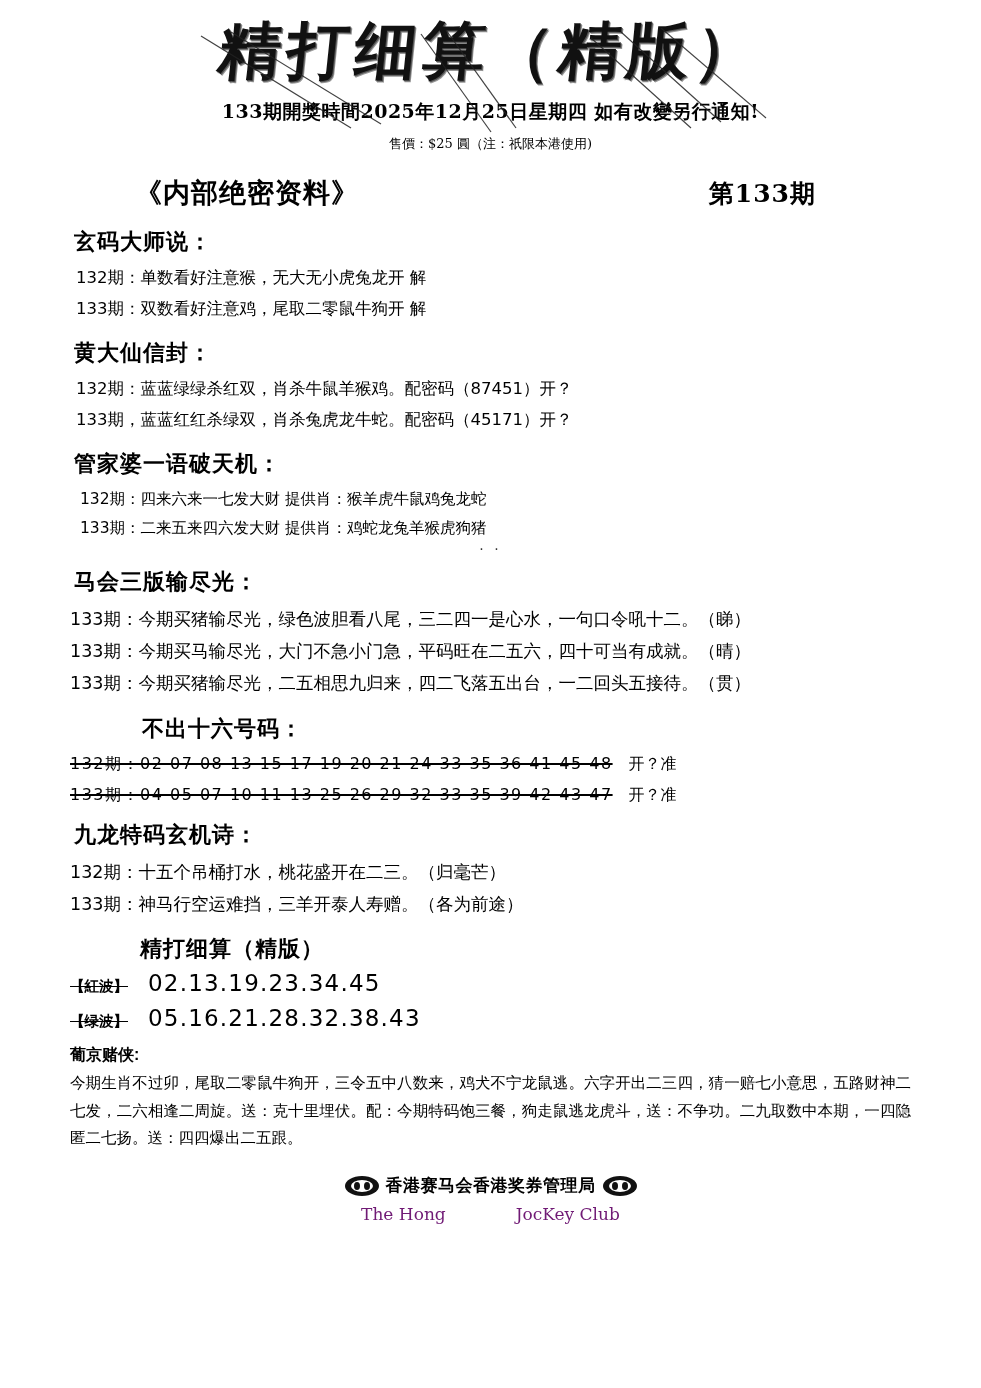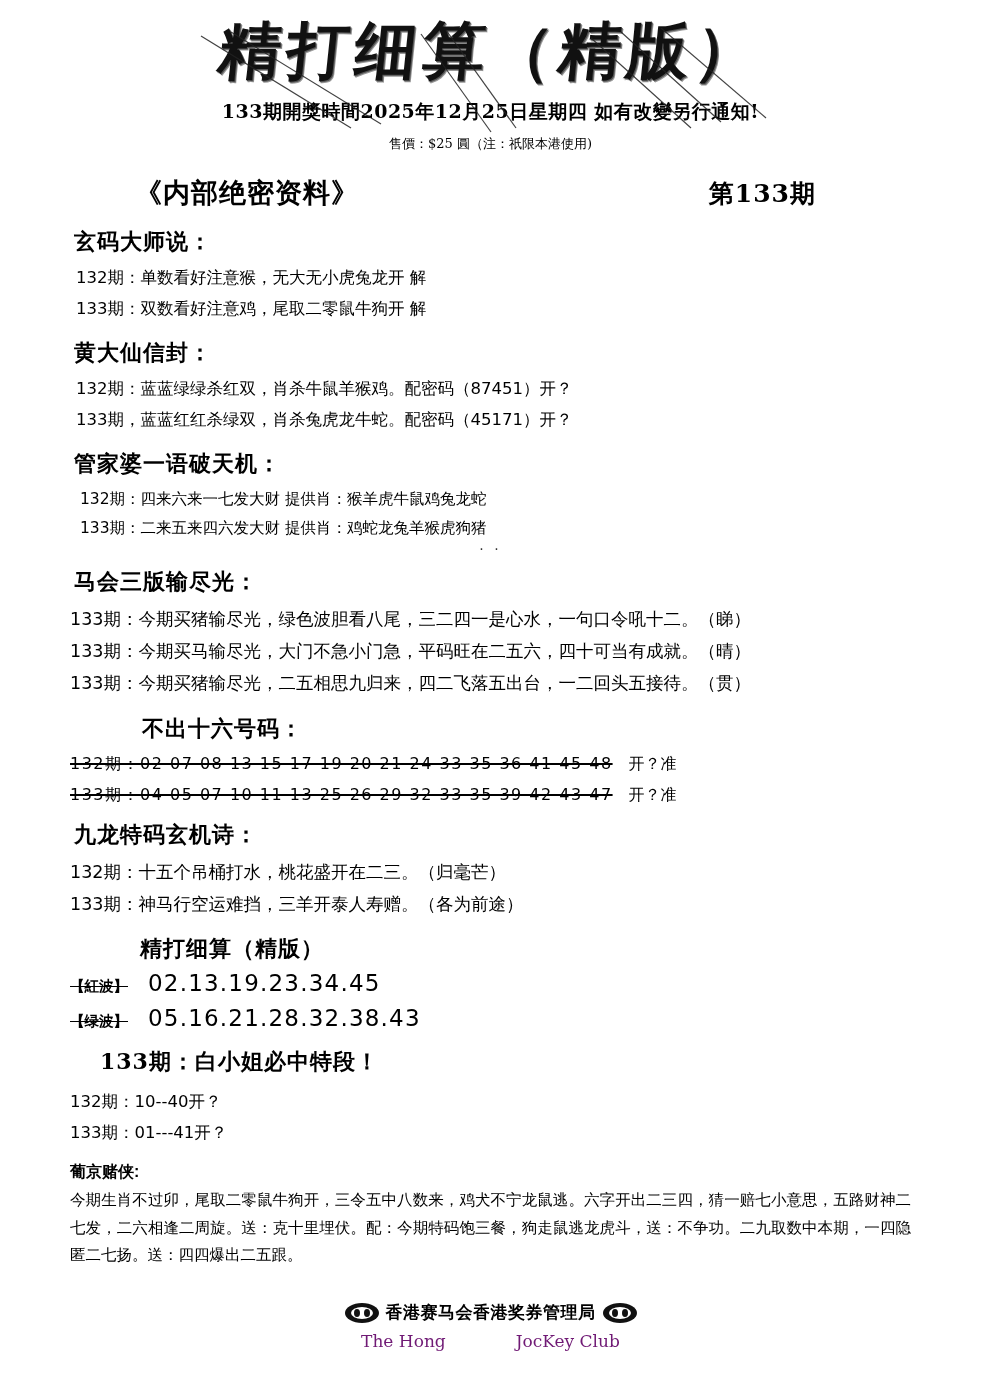--- a/index.html
+++ b/index.html
@@ -173,21 +173,21 @@
   }
   .foot-para {
     font-size: 15.5px;
     line-height: 1.75;
     margin-top: 4px;
     text-align: justify;
   }
 
   
   .logo-area {
-    margin-top: 32px;
+    margin-top: 22px;
     text-align: center;
   }
   .logo-top {
     display: flex;
     justify-content: center;
     align-items: center;
     gap: 6px;
   }
   .logo-cn {
     font-family: "DejaVu Serif", "Liberation Serif", serif;
@@ -294,25 +294,20 @@
       <div class="wave-row">
         <span class="wave-tag">【紅波】</span>
         <span class="wave-nums">02.13.19.23.34.45</span>
       </div>
       <div class="wave-row">
         <span class="wave-tag">【绿波】</span>
         <span class="wave-nums">05.16.21.28.32.38.43</span>
       </div>
     </div>
 
-    <div class="section">
-      <div class="highlight-head">133期：白小姐必中特段！</div>
-      <div class="line">132期：10--40开？</div>
-      <div class="line">133期：01---41开？</div>
-    </div>
 
     <div class="section">
       <div class="foot-title">葡京赌侠:</div>
       <div class="foot-para">今期生肖不过卯，尾取二零鼠牛狗开，三令五中八数来，鸡犬不宁龙鼠逃。六字开出二三四，猜一赔七小意思，五路财神二七发，二六相逢二周旋。送：克十里埋伏。配：今期特码饱三餐，狗走鼠逃龙虎斗，送：不争功。二九取数中本期，一四隐匿二七扬。送：四四爆出二五跟。</div>
     </div>
 
     <div class="logo-area">
       <div class="logo-top">
         <svg width="36" height="24" viewBox="0 0 36 24">
           <ellipse cx="18" cy="12" rx="17" ry="10" fill="#111"></ellipse>

